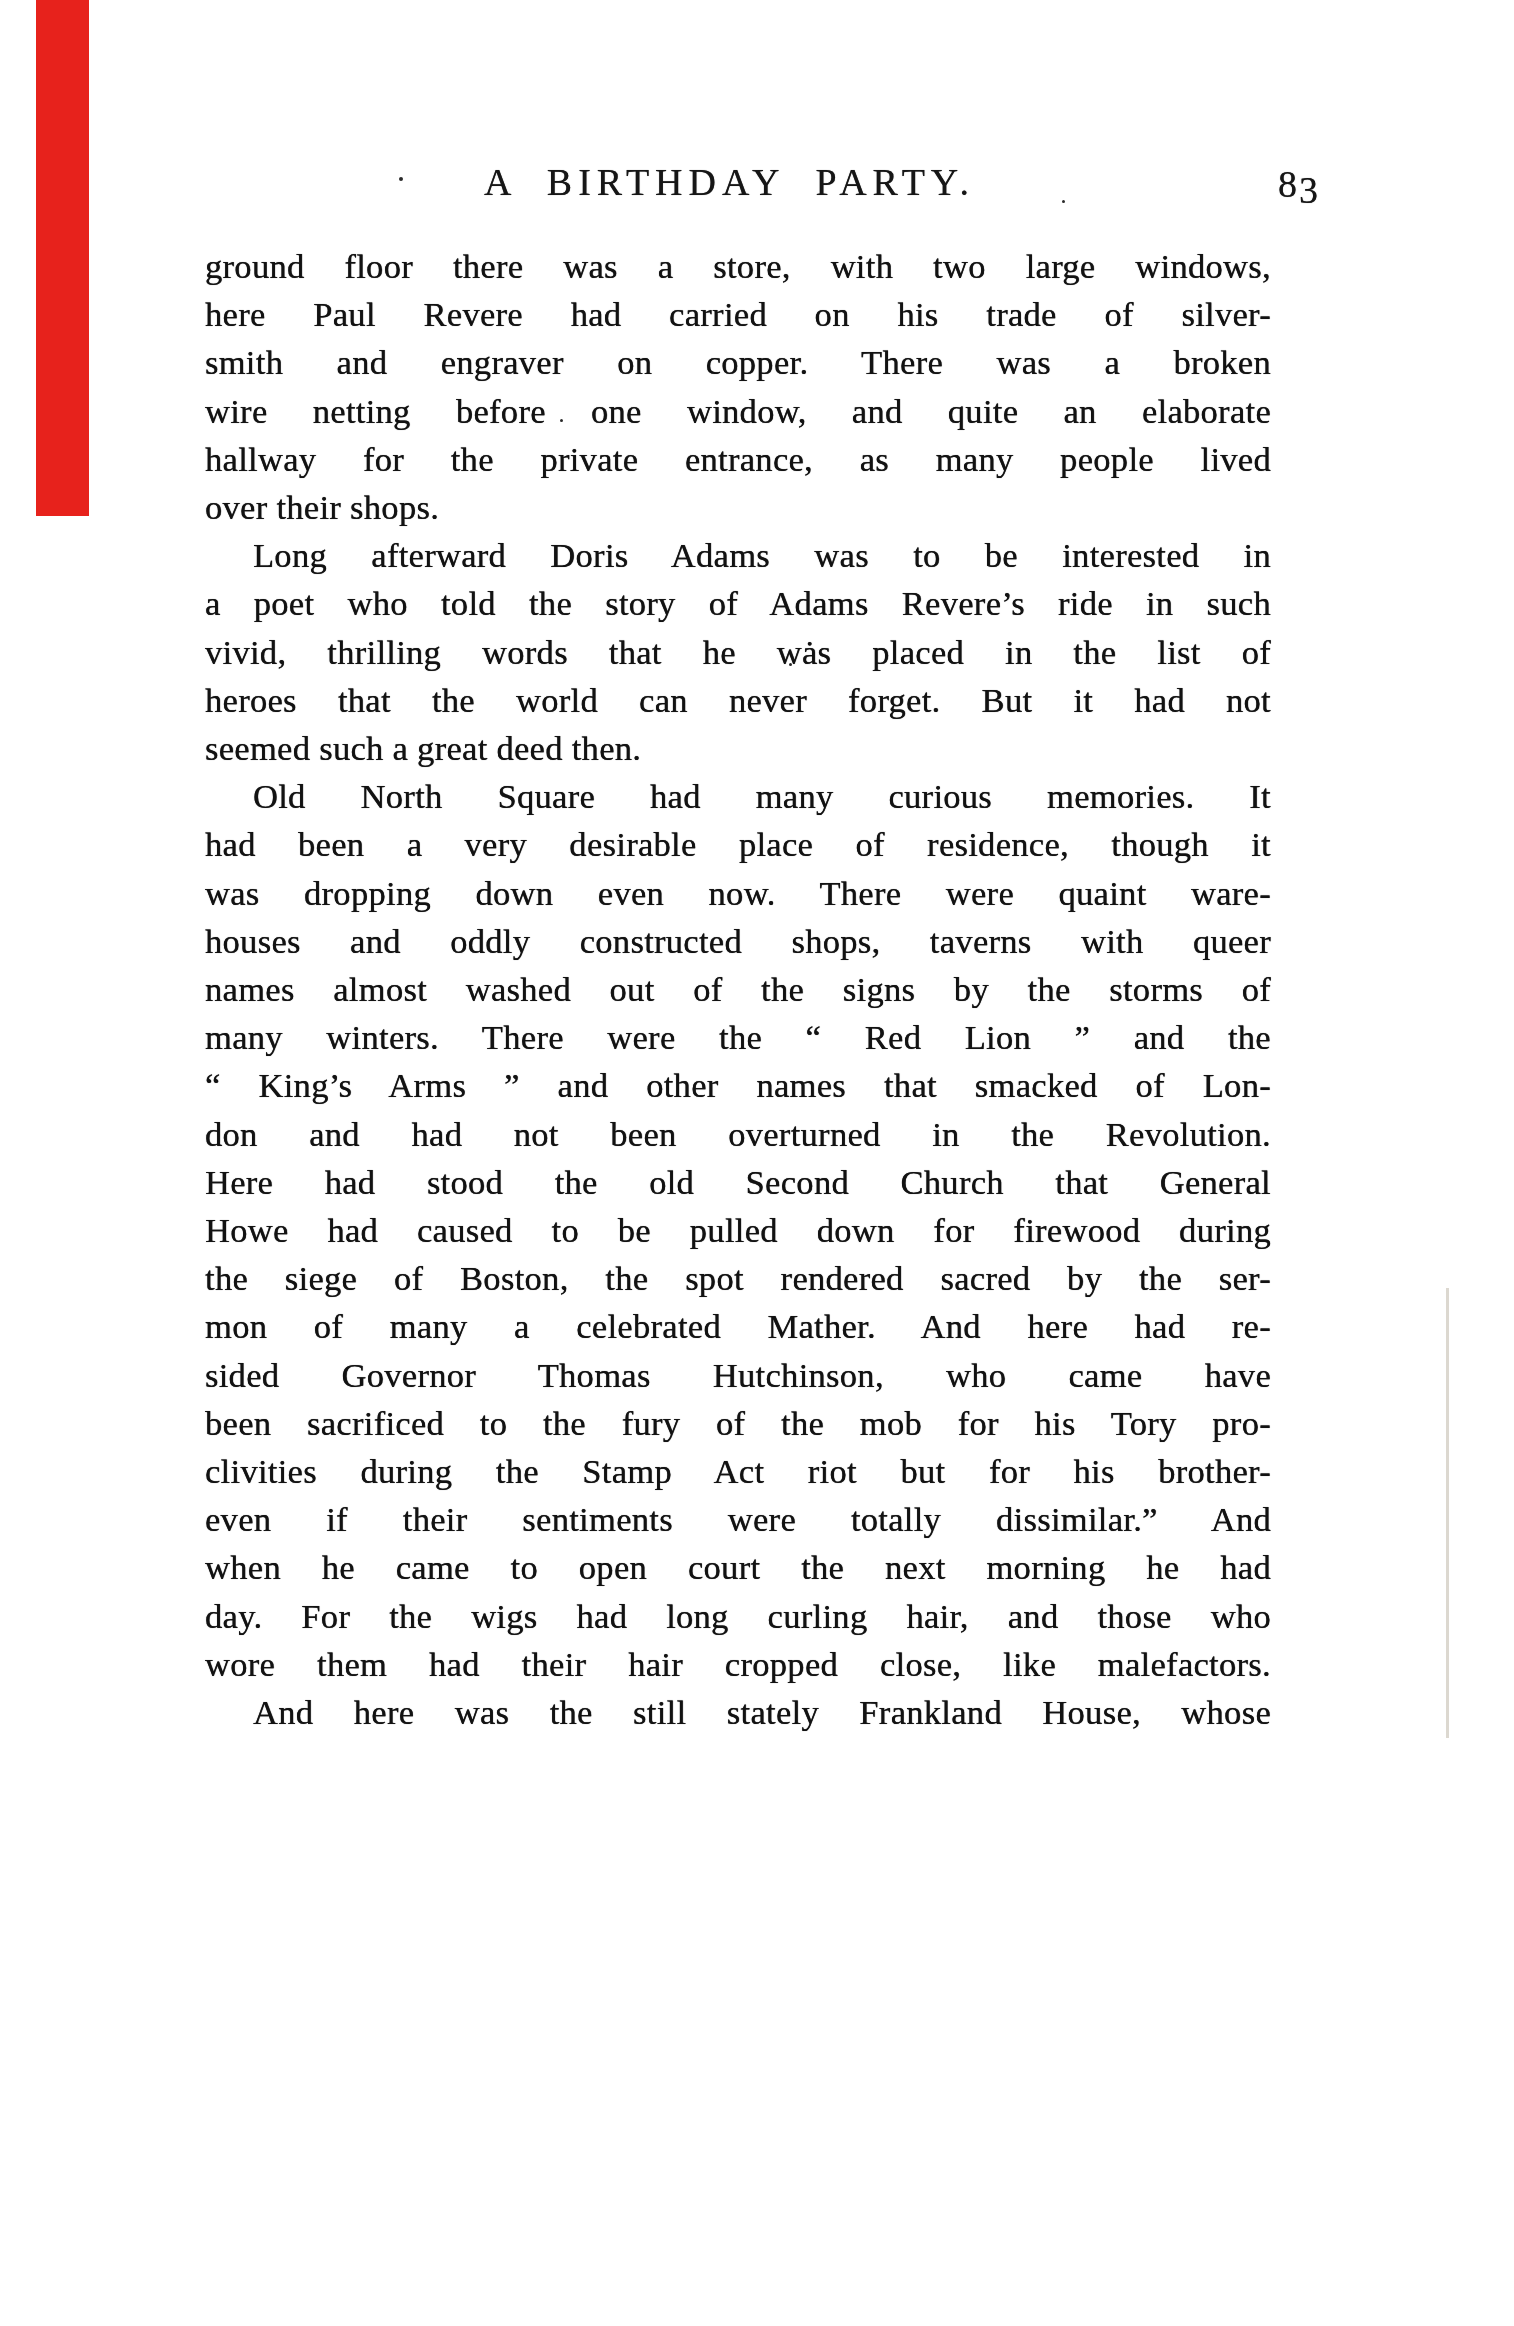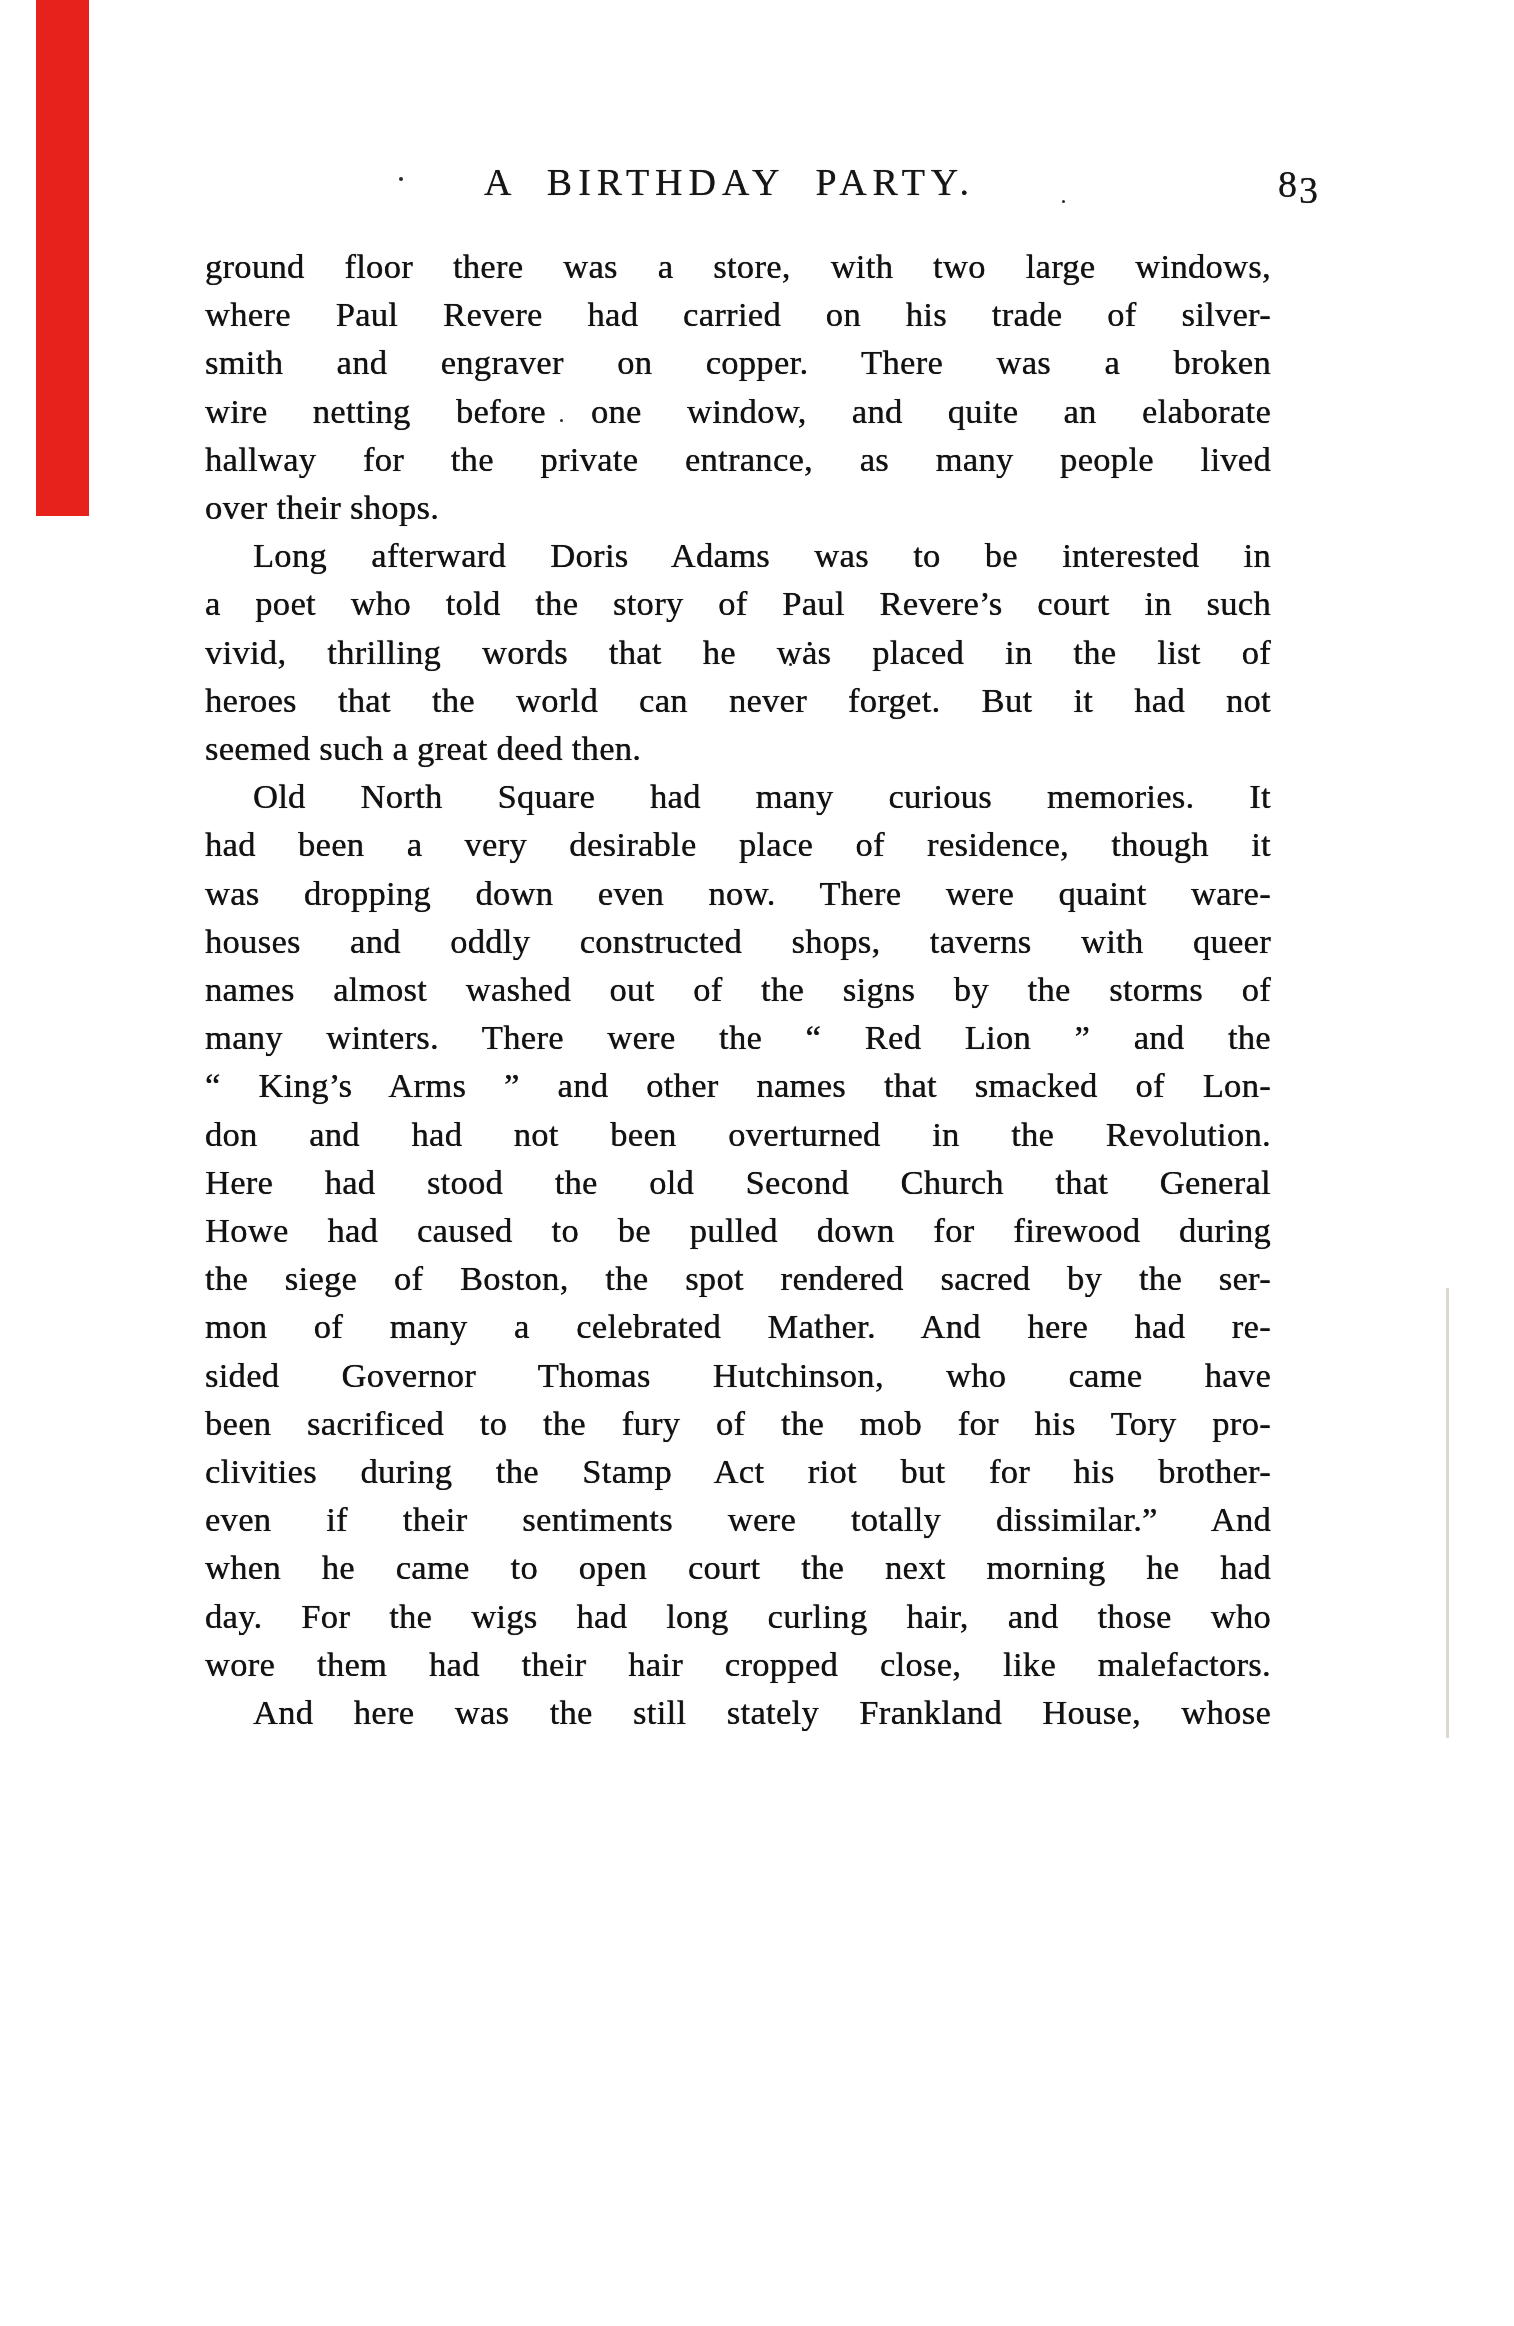--- a/index.html
+++ b/index.html
@@ -49,27 +49,27 @@
   <div class="scan-red-bar" style="left: 36px; top: 0px; width: 53px; height: 516px; background: rgb(231, 34, 28);"></div>
   <div class="scan-edge-line" style="left: 1446px; top: 1288px; width: 3px; height: 1038px; background: rgba(168, 158, 138, 0.4);"></div>
 
   <div class="running-head">
     <div class="running-title">A BIRTHDAY PARTY.</div>
     <div class="page-number"><span>8</span><span class="d-low">3</span></div>
   </div>
 
   <div class="body-text">
       <div class="text-line">ground floor there was a store, with two large windows,</div>
-      <div class="text-line">where Paul Revere had carried on his trade of silver-</div>
+      <div class="text-line">here Paul Revere had carried on his trade of silver-</div>
       <div class="text-line">smith and engraver on copper.  There was a broken</div>
       <div class="text-line">wire netting before one window, and quite an elaborate</div>
       <div class="text-line">hallway for the private entrance, as many people lived</div>
       <div class="text-line flush">over their shops.</div>
       <div class="text-line indent">Long afterward Doris Adams was to be interested in</div>
-      <div class="text-line">a poet who told the story of Paul Revere’s court in such</div>
+      <div class="text-line">a poet who told the story of Adams Revere’s ride in such</div>
       <div class="text-line">vivid, thrilling words that he wȧs placed in the list of</div>
       <div class="text-line">heroes that the world can never forget.  But it had not</div>
       <div class="text-line flush">seemed such a great deed then.</div>
       <div class="text-line indent">Old North Square had many curious memories.  It</div>
       <div class="text-line">had been a very desirable place of residence, though it</div>
       <div class="text-line">was dropping down even now.  There were quaint ware-</div>
       <div class="text-line">houses and oddly constructed shops, taverns with queer</div>
       <div class="text-line">names almost washed out of the signs by the storms of</div>
       <div class="text-line">many winters.  There were the “ Red Lion ” and the</div>
       <div class="text-line">“ King’s Arms ” and other names that smacked of Lon-</div>

